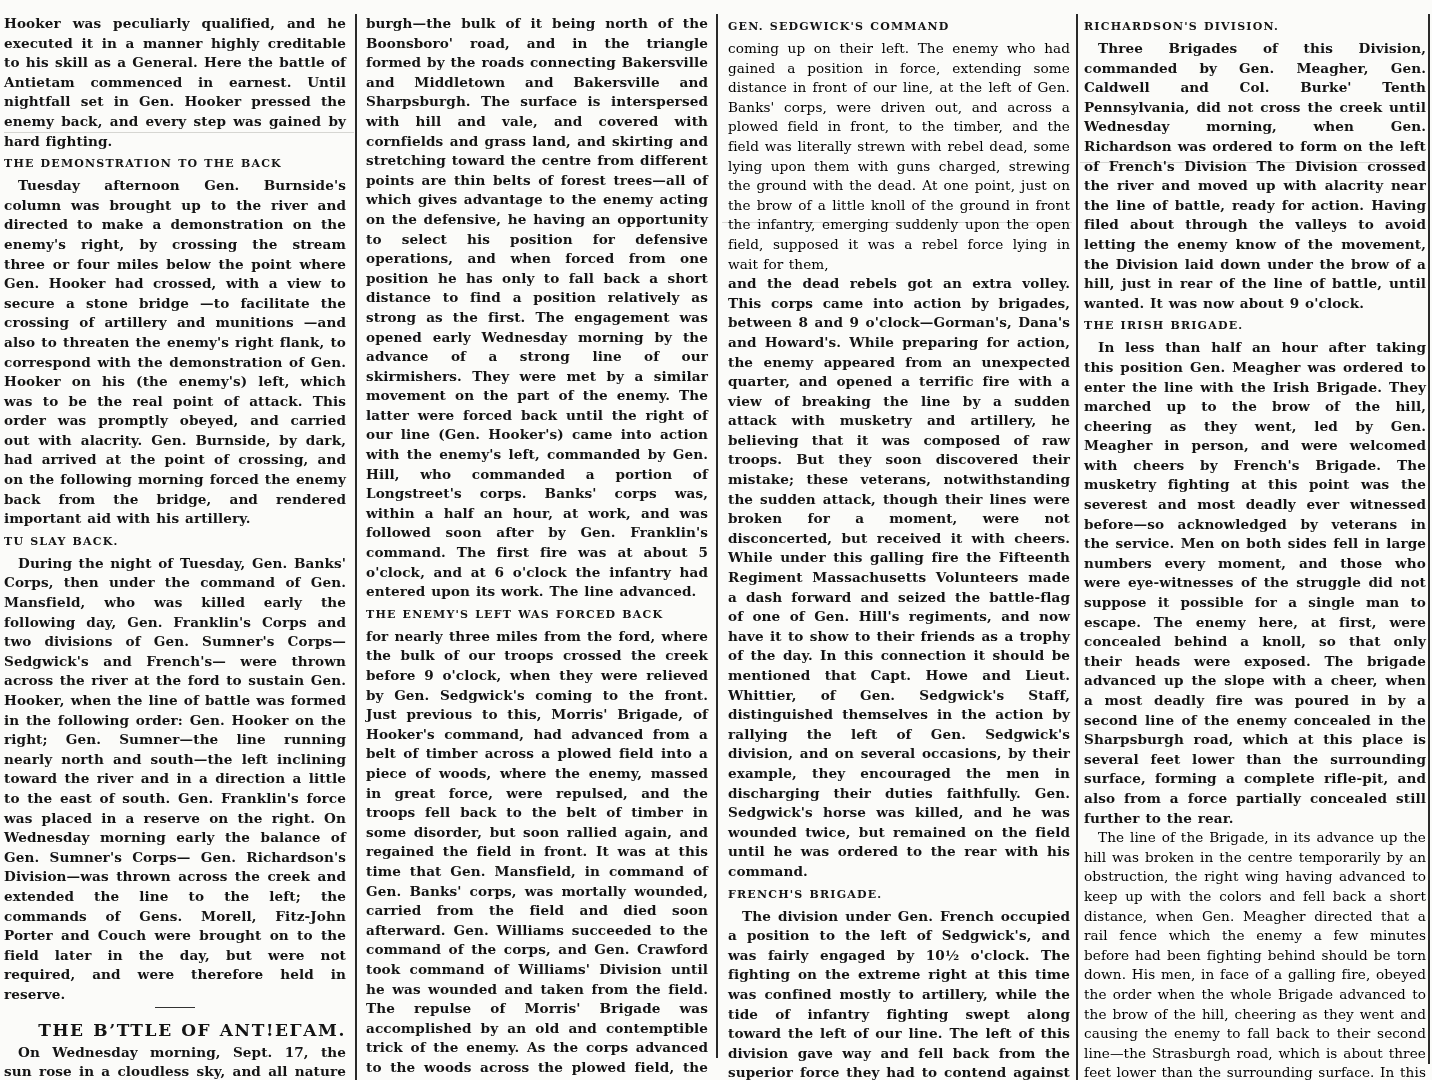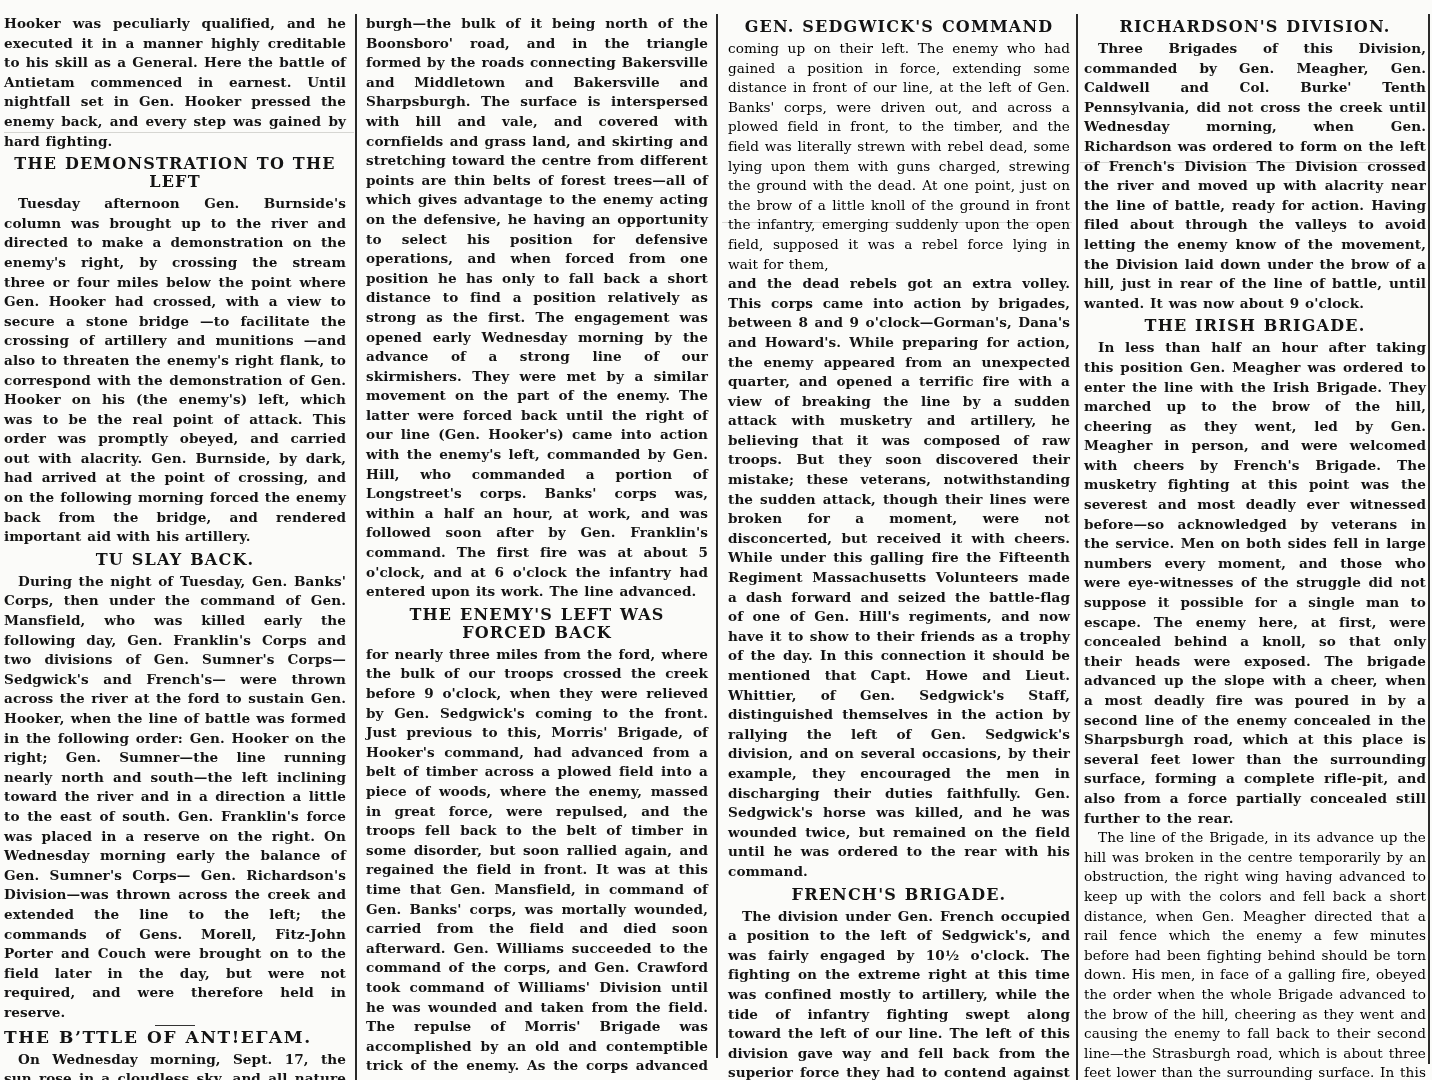--- a/index.html
+++ b/index.html
@@ -16,28 +16,28 @@
     font-size:13.6px;line-height:19.6px;
     text-align:justify;
     letter-spacing:0.1px;
     word-spacing:1px;
     font-weight:bold;
   }
   .col p{margin:0;text-indent:0;}
   .col p.ind{text-indent:14px;}
   .col h3{
     margin:4px 0 3px 0;
-    text-align:center;
-    font-size:16px;
+    text-align:left;
+    font-size:11px;
     letter-spacing:1.2px;
     font-weight:bold;
     line-height:18px;
   }
   .col h2{
-    margin:0 0 2px 0;text-align:left;
+    margin:11px 0 2px 0;text-align:right;
     font-size:17px;letter-spacing:1.6px;font-weight:bold;line-height:22px;
   }
   .rule{width:40px;height:1px;background:#333;margin:2px auto 0 auto;}
   .c1{left:4px;width:342px;}
   .c2{left:366px;width:342px;}
   .c3{left:728px;width:342px;}
   .c4{left:1084px;width:342px;}
   .vline{position:absolute;width:2px;background:#2a2a2a;}
   .faint{color:#000000;font-weight:normal;}
   .hseam{position:absolute;height:1px;background:#d6d6d2;}
@@ -51,21 +51,21 @@
   <div class="vline" style="left:716px;top:14px;height:1044px;"></div>
   <div class="vline" style="left:1076px;top:14px;height:1066px;"></div>
   <div class="vline" style="left:1428px;top:14px;height:1050px;"></div>
 
   <div class="hseam" style="left:4px;top:132px;width:350px;"></div>
   <div class="hseam" style="left:722px;top:222px;width:350px;"></div>
   <div class="hseam" style="left:1080px;top:162px;width:346px;"></div>
 
   <div class="col c1" id="col0">
       <p>Hooker was peculiarly qualified, and he executed it in a manner highly creditable to his skill as a General. Here the battle of Antietam commenced in earnest. Until nightfall set in Gen. Hooker pressed the enemy back, and every step was gained by hard fighting.</p>
-      <h3>THE DEMONSTRATION TO THE LEFT</h3>
+      <h3>THE DEMONSTRATION TO THE BACK</h3>
       <p class="ind">Tuesday afternoon Gen. Burnside's column was brought up to the river and directed to make a demonstration on the enemy's right, by crossing the stream three or four miles below the point where Gen. Hooker had crossed, with a view to secure a stone bridge —to facilitate the crossing of artillery and munitions —and also to threaten the enemy's right flank, to correspond with the demonstration of Gen. Hooker on his (the enemy's) left, which was to be the real point of attack. This order was promptly obeyed, and carried out with alacrity. Gen. Burnside, by dark, had arrived at the point of crossing, and on the following morning forced the enemy back from the bridge, and rendered important aid with his artillery.</p>
       <h3>TU SLAY BACK.</h3>
       <p class="ind">During the night of Tuesday, Gen. Banks' Corps, then under the command of Gen. Mansfield, who was killed early the following day, Gen. Franklin's Corps and two divisions of Gen. Sumner's Corps— Sedgwick's and French's— were thrown across the river at the ford to sustain Gen. Hooker, when the line of battle was formed in the following order: Gen. Hooker on the right; Gen. Sumner—the line running nearly north and south—the left inclining toward the river and in a direction a little to the east of south. Gen. Franklin's force was placed in a reserve on the right. On Wednesday morning early the balance of Gen. Sumner's Corps— Gen. Richardson's Division—was thrown across the creek and extended the line to the left; the commands of Gens. Morell, Fitz-John Porter and Couch were brought on to the field later in the day, but were not required, and were therefore held in reserve.</p>
       <div class="rule"></div>
       <h2>THE B’TTLE OF ANT!EΓAM.</h2>
       <p class="ind">On Wednesday morning, Sept. 17, the sun rose in a cloudless sky, and all nature seemed to smile as if the world were filled with the elect of God. But its splendors were soon dimmed with the smoke rising from the battle-field.</p>
     </div>
   <div class="col c2" id="col1">
       <p>burgh—the bulk of it being north of the Boonsboro' road, and in the triangle formed by the roads connecting Bakersville and Middletown and Bakersville and Sharpsburgh. The surface is interspersed with hill and vale, and covered with cornfields and grass land, and skirting and stretching toward the centre from different points are thin belts of forest trees—all of which gives advantage to the enemy acting on the defensive, he having an opportunity to select his position for defensive operations, and when forced from one position he has only to fall back a short distance to find a position relatively as strong as the first. The engagement was opened early Wednesday morning by the advance of a strong line of our skirmishers. They were met by a similar movement on the part of the enemy. The latter were forced back until the right of our line (Gen. Hooker's) came into action with the enemy's left, commanded by Gen. Hill, who commanded a portion of Longstreet's corps. Banks' corps was, within a half an hour, at work, and was followed soon after by Gen. Franklin's command. The first fire was at about 5 o'clock, and at 6 o'clock the infantry had entered upon its work. The line advanced.</p>
       <h3>THE ENEMY'S LEFT WAS FORCED BACK</h3>

